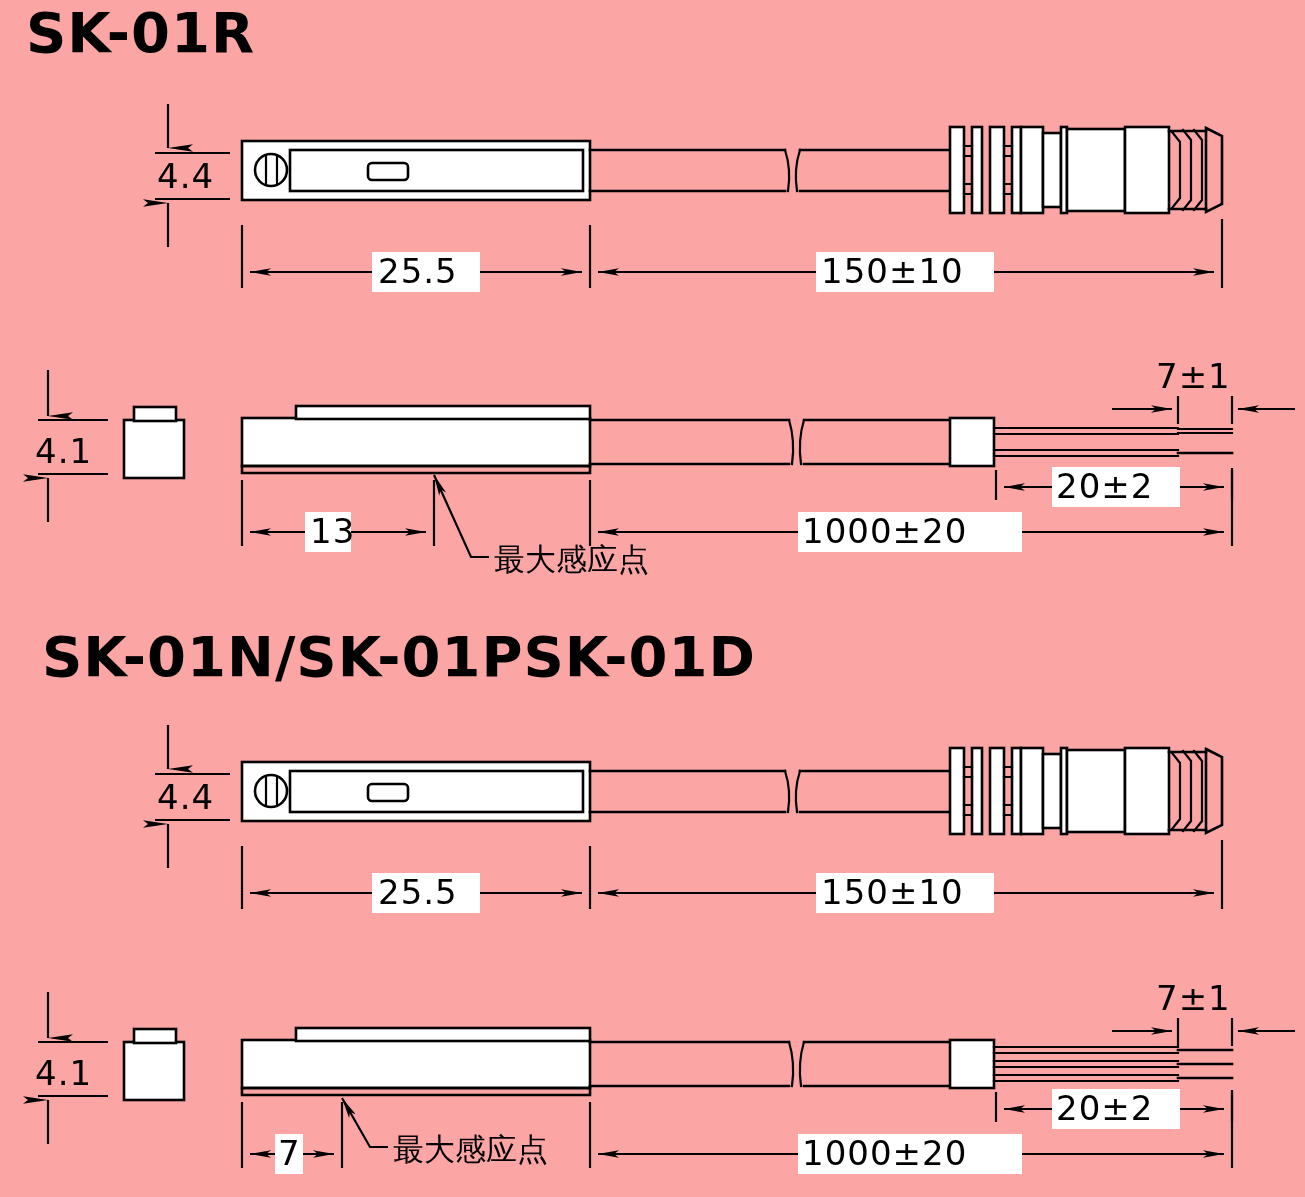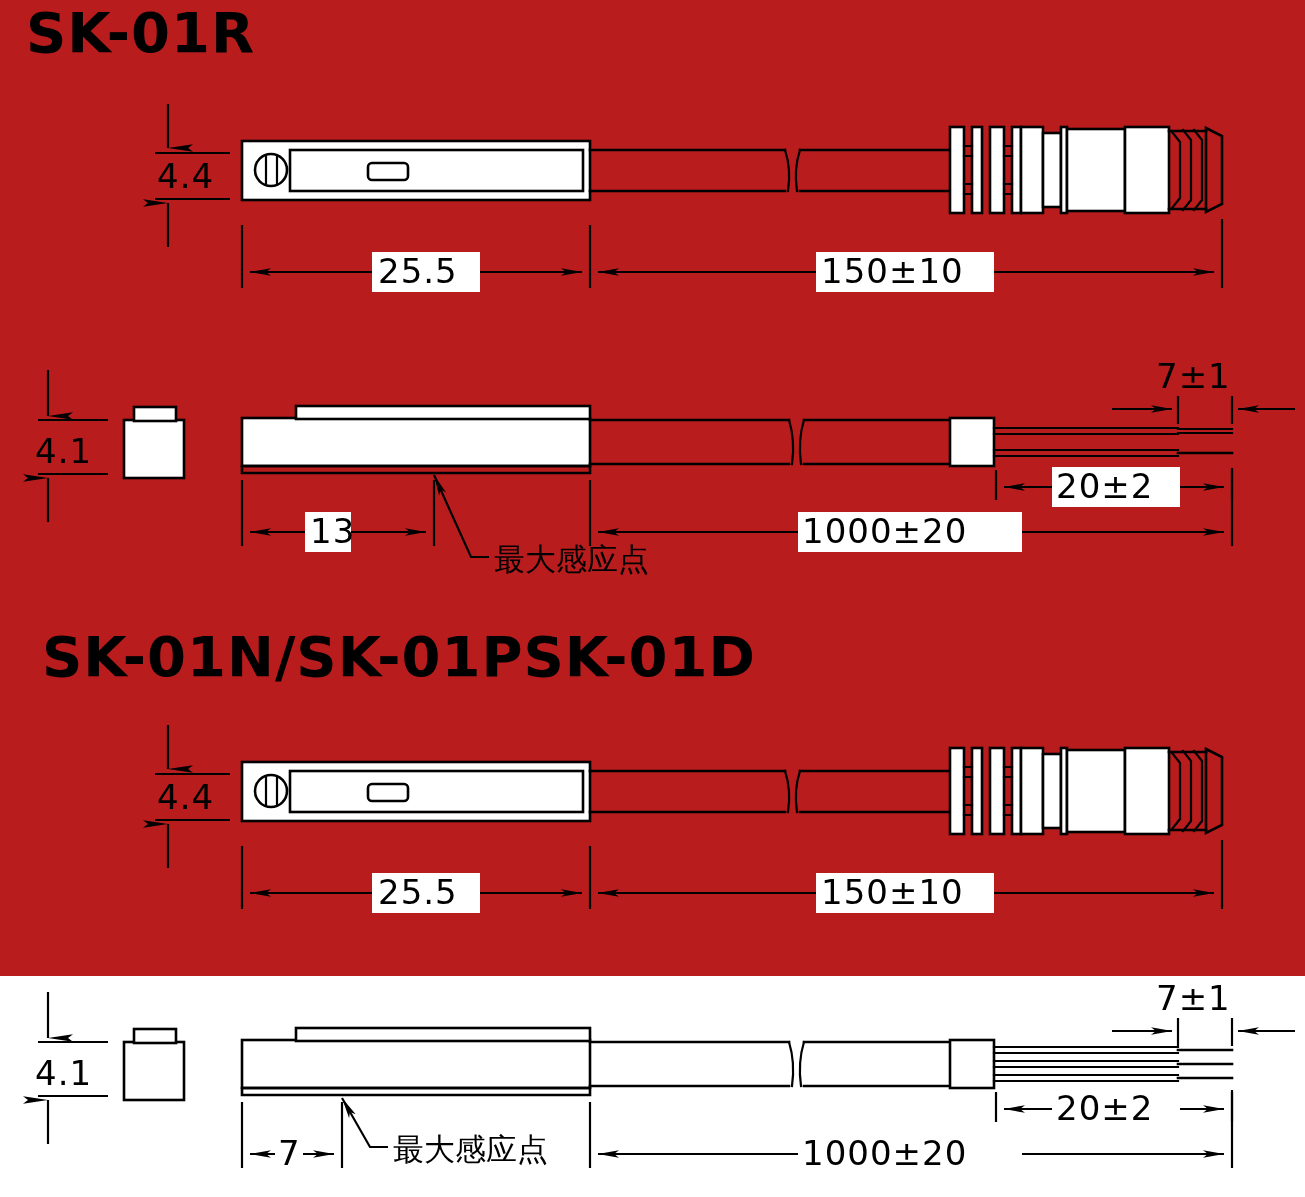--- a/index.html
+++ b/index.html
@@ -1,18 +1,18 @@
 <!DOCTYPE html>
 <html><head>
 <meta charset="utf-8">
 <style>
   html,body{margin:0;padding:0;background:#ffffff;}
   body{width:1305px;height:1197px;overflow:hidden;
        font-family:"Liberation Sans","DejaVu Sans",sans-serif;}
-  #sheet{position:relative;width:1305px;height:976px;background:#b91c1c;}
+  #sheet{position:relative;width:1305px;height:1197px;background:#fca5a5;}
   svg.drawing{position:absolute;top:0;left:0;width:1305px;height:1197px;}
   .ln{stroke:#000;fill:none;stroke-width:2.6;stroke-linecap:square;stroke-linejoin:miter;}
   .ln-thin{stroke:#000;fill:none;stroke-width:2.2;stroke-linecap:square;}
   .ln-dim{stroke:#000;fill:none;stroke-width:2.2;stroke-linecap:butt;}
   .fillblk{fill:#000;stroke:none;}
   .wh{fill:#ffffff;stroke:#000;stroke-width:2.6;}
   .title-txt{font-family:"DejaVu Sans",sans-serif;font-size:56px;font-weight:600;
              fill:#000;letter-spacing:1px;}
   .dim-txt{font-family:"DejaVu Sans",sans-serif;font-size:34px;fill:#000;letter-spacing:1px;}
   .cn-txt{font-family:"DejaVu Sans",sans-serif;font-size:31px;fill:#000;}

